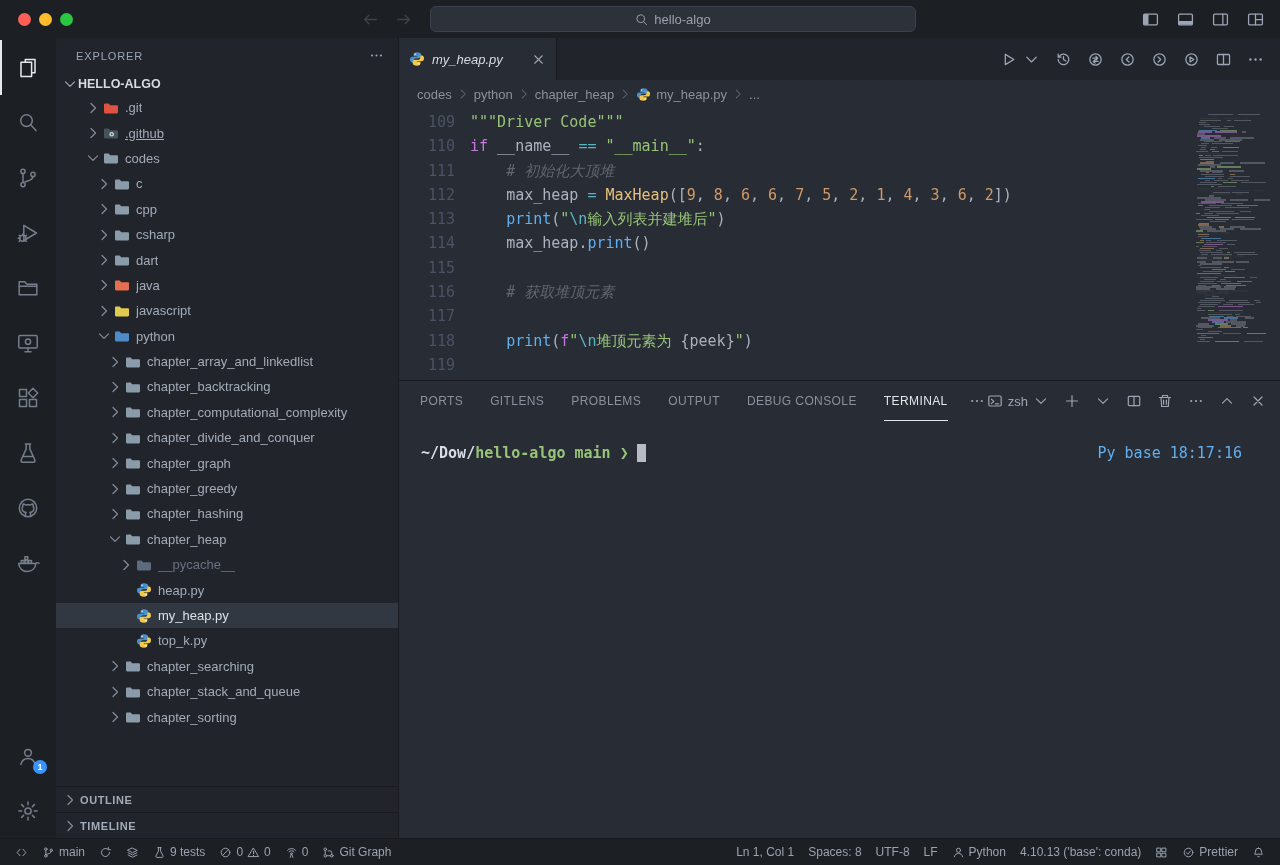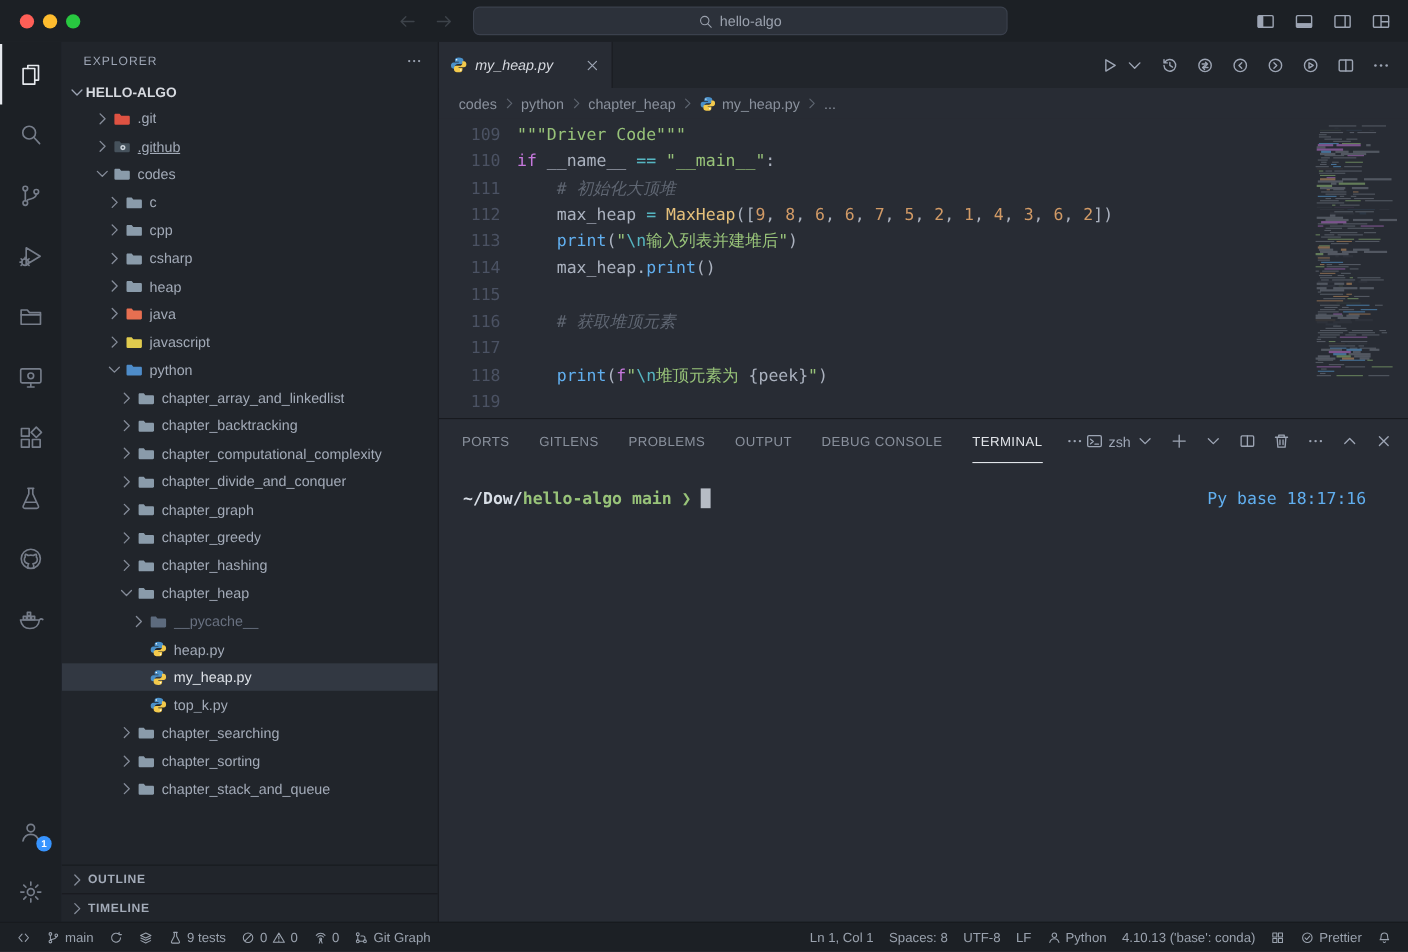--- a/index.html
+++ b/index.html
@@ -345,21 +345,21 @@
             </svg>
             <span class="row-label">csharp</span>
           </div>
           <div class="row" style="padding-left: 40px;">
             <svg viewBox="0 0 16 16" class="icn chev" fill="none" stroke="currentColor" stroke-width="1.2" stroke-linecap="round" stroke-linejoin="round">
               <path d="M6 3.5 10.5 8 6 12.5"></path>
             </svg>
             <svg viewBox="0 0 16 16" class="icn ticon">
               <path d="M1 4.6c0-.6.5-1.1 1.1-1.1h3.6l1.5 1.8h6.7c.6 0 1.1.5 1.1 1.1v5.9c0 .6-.5 1.1-1.1 1.1H2.1A1.1 1.1 0 0 1 1 12.3z" fill="#8a9baa"></path>
             </svg>
-            <span class="row-label">heap</span>
+            <span class="row-label">dart</span>
           </div>
           <div class="row" style="padding-left: 40px;">
             <svg viewBox="0 0 16 16" class="icn chev" fill="none" stroke="currentColor" stroke-width="1.2" stroke-linecap="round" stroke-linejoin="round">
               <path d="M6 3.5 10.5 8 6 12.5"></path>
             </svg>
             <svg viewBox="0 0 16 16" class="icn ticon">
               <path d="M1 4.6c0-.6.5-1.1 1.1-1.1h3.6l1.5 1.8h6.7c.6 0 1.1.5 1.1 1.1v5.9c0 .6-.5 1.1-1.1 1.1H2.1A1.1 1.1 0 0 1 1 12.3z" fill="#e76f51"></path>
             </svg>
             <span class="row-label">java</span>
           </div>
@@ -501,30 +501,30 @@
             </svg>
             <span class="row-label">chapter_searching</span>
           </div>
           <div class="row" style="padding-left: 51px;">
             <svg viewBox="0 0 16 16" class="icn chev" fill="none" stroke="currentColor" stroke-width="1.2" stroke-linecap="round" stroke-linejoin="round">
               <path d="M6 3.5 10.5 8 6 12.5"></path>
             </svg>
             <svg viewBox="0 0 16 16" class="icn ticon">
               <path d="M1 4.6c0-.6.5-1.1 1.1-1.1h3.6l1.5 1.8h6.7c.6 0 1.1.5 1.1 1.1v5.9c0 .6-.5 1.1-1.1 1.1H2.1A1.1 1.1 0 0 1 1 12.3z" fill="#8a9baa"></path>
             </svg>
+            <span class="row-label">chapter_stack_and_queue</span>
+          </div>
+          <div class="row" style="padding-left: 51px;">
+            <svg viewBox="0 0 16 16" class="icn chev" fill="none" stroke="currentColor" stroke-width="1.2" stroke-linecap="round" stroke-linejoin="round">
+              <path d="M6 3.5 10.5 8 6 12.5"></path>
+            </svg>
+            <svg viewBox="0 0 16 16" class="icn ticon">
+              <path d="M1 4.6c0-.6.5-1.1 1.1-1.1h3.6l1.5 1.8h6.7c.6 0 1.1.5 1.1 1.1v5.9c0 .6-.5 1.1-1.1 1.1H2.1A1.1 1.1 0 0 1 1 12.3z" fill="#8a9baa"></path>
+            </svg>
             <span class="row-label">chapter_sorting</span>
-          </div>
-          <div class="row" style="padding-left: 51px;">
-            <svg viewBox="0 0 16 16" class="icn chev" fill="none" stroke="currentColor" stroke-width="1.2" stroke-linecap="round" stroke-linejoin="round">
-              <path d="M6 3.5 10.5 8 6 12.5"></path>
-            </svg>
-            <svg viewBox="0 0 16 16" class="icn ticon">
-              <path d="M1 4.6c0-.6.5-1.1 1.1-1.1h3.6l1.5 1.8h6.7c.6 0 1.1.5 1.1 1.1v5.9c0 .6-.5 1.1-1.1 1.1H2.1A1.1 1.1 0 0 1 1 12.3z" fill="#8a9baa"></path>
-            </svg>
-            <span class="row-label">chapter_stack_and_queue</span>
           </div>
         </div>
       <div class="sb-sec">
         <span id="outline-chev">
             <svg viewBox="0 0 16 16" class="icn" fill="none" stroke="currentColor" stroke-width="1.2" stroke-linecap="round" stroke-linejoin="round">
               <path d="M6 3.5 10.5 8 6 12.5"></path>
             </svg>
           </span>
         <span>OUTLINE</span>
       </div>

